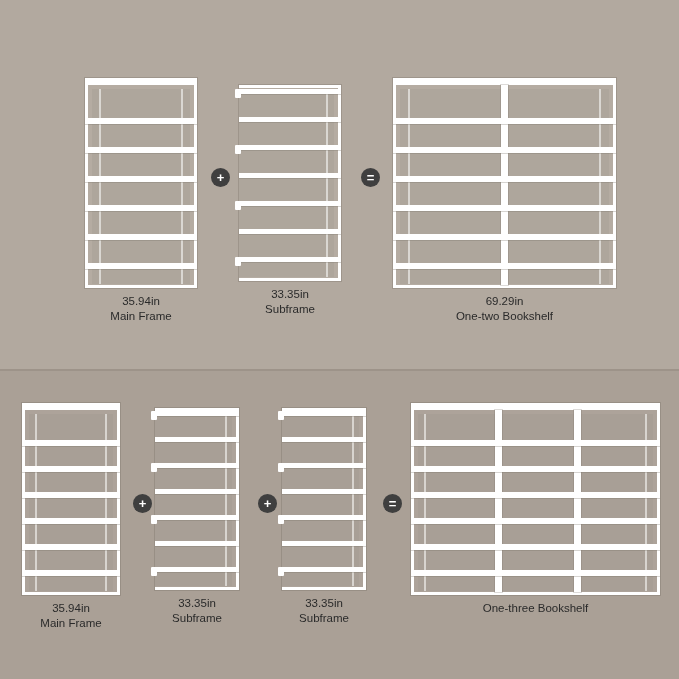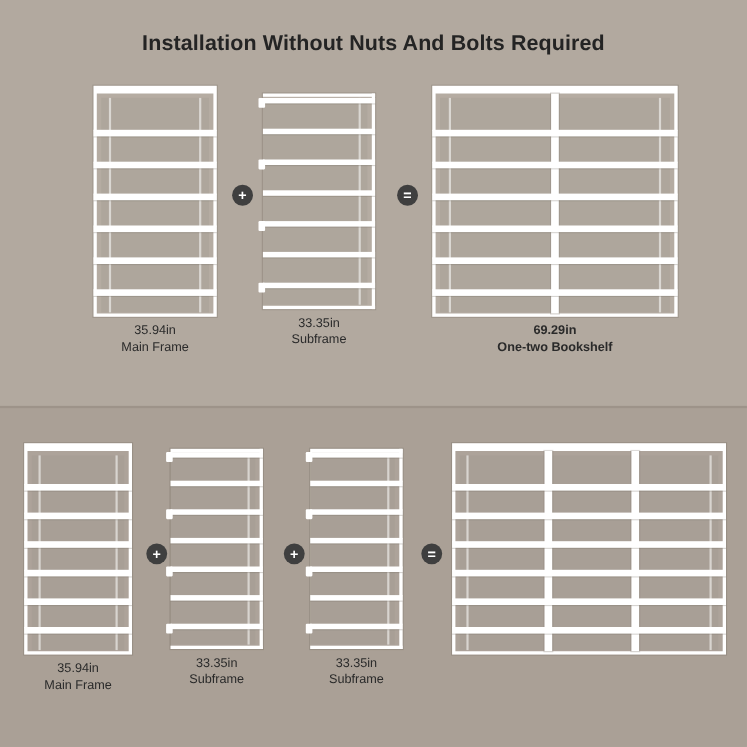--- a/index.html
+++ b/index.html
@@ -131,21 +131,20 @@
 </style>
 </head>
 <body>
 
 <div id="page">
 
   <div class="panel" id="panel-top"></div>
   <div class="panel" id="panel-bottom"></div>
   <div class="divider"></div>
 
-  <div id="title">Installation Without Nuts And Bolts Required</div>
 
   <div class="item" style="left:85px; top:78px; width:112px;">
     <div class="unit" style="height:210px;">
       <div class="frame top-cap"></div>
       <div class="bay" style="left:7px;right:7px;top:11px;bottom:4px;"></div>
       <div class="backline" style="left:14px;top:11px;bottom:4px;"></div>
       <div class="backline" style="right:14px;top:11px;bottom:4px;"></div>
       <div class="shelf" style="top:40px;"></div>
       <div class="shelf" style="top:69px;"></div>
       <div class="shelf" style="top:98px;"></div>
@@ -179,21 +178,21 @@
       <div class="nub" style="top:172px;"></div>
     </div>
     <div class="caption">
       <span class="dim">33.35in</span>
       <span class="nm">Subframe</span>
     </div>
   </div>
 
   <div class="op" style="left:361px; top:168px;">=</div>
 
-  <div class="item" style="left:393px; top:78px; width:223px;font-weight:bold;">
+  <div class="item" style="left:393px; top:78px; width:223px;">
     <div class="unit" style="height:210px;">
       <div class="frame top-cap"></div>
       <div class="bay" style="left:7px;right:7px;top:11px;bottom:4px;"></div>
       <div class="post" style="left:108px;top:7px;bottom:3px;"></div>
       <div class="backline" style="left:15px;top:11px;bottom:4px;"></div>
       <div class="backline" style="right:15px;top:11px;bottom:4px;"></div>
       <div class="shelf" style="top:40px;"></div>
       <div class="shelf" style="top:69px;"></div>
       <div class="shelf" style="top:98px;"></div>
       <div class="shelf" style="top:127px;"></div>
@@ -286,16 +285,17 @@
       <div class="backline" style="left:13px;top:11px;bottom:4px;"></div>
       <div class="backline" style="right:13px;top:11px;bottom:4px;"></div>
       <div class="shelf" style="top:37px;"></div>
       <div class="shelf" style="top:63px;"></div>
       <div class="shelf" style="top:89px;"></div>
       <div class="shelf" style="top:115px;"></div>
       <div class="shelf" style="top:141px;"></div>
       <div class="shelf" style="top:167px;"></div>
     </div>
     <div class="caption">
+      <span class="nm">One-three Bookshelf</span>
     </div>
   </div>
 
 </div>
 
 </body></html>

